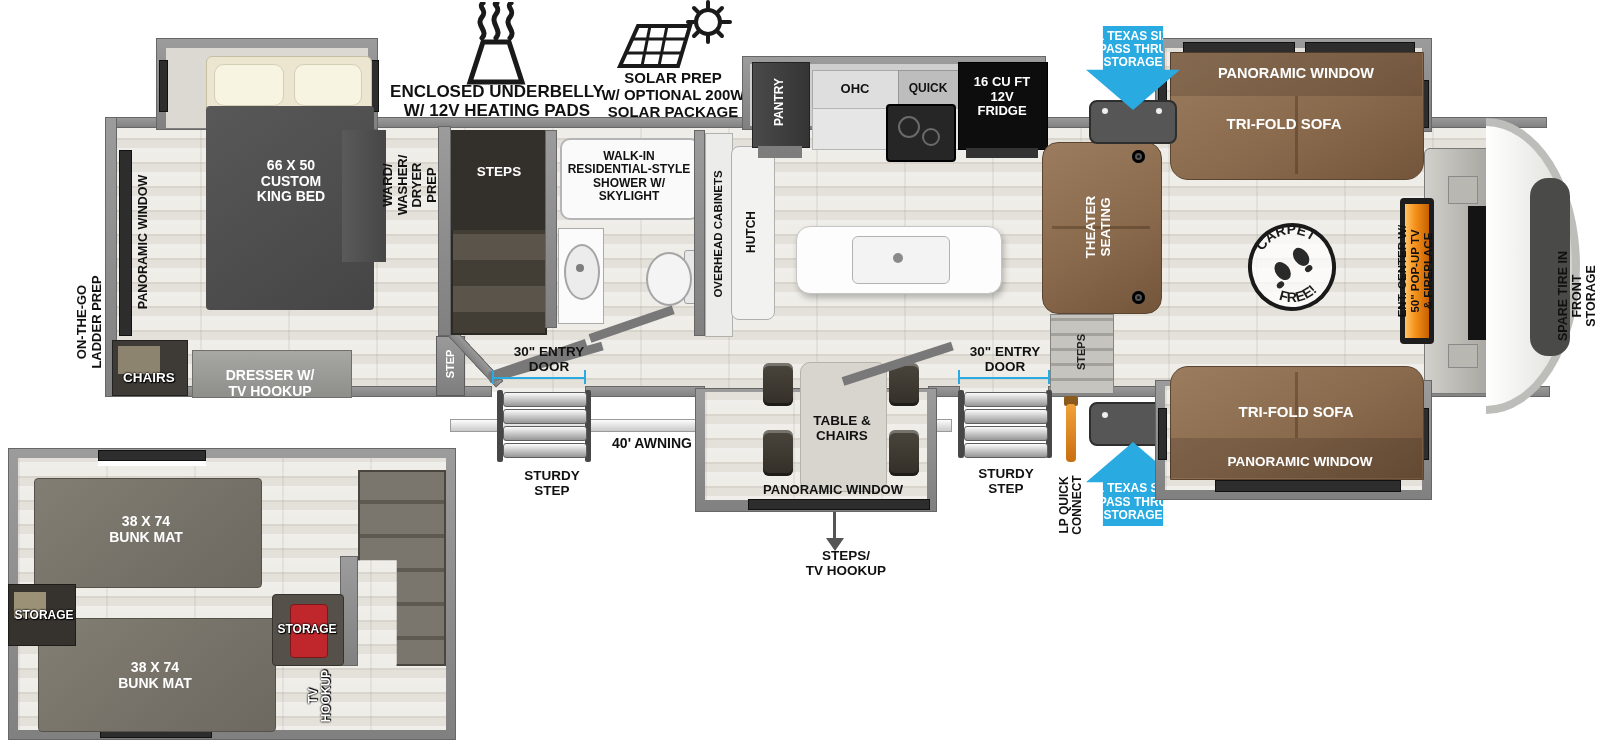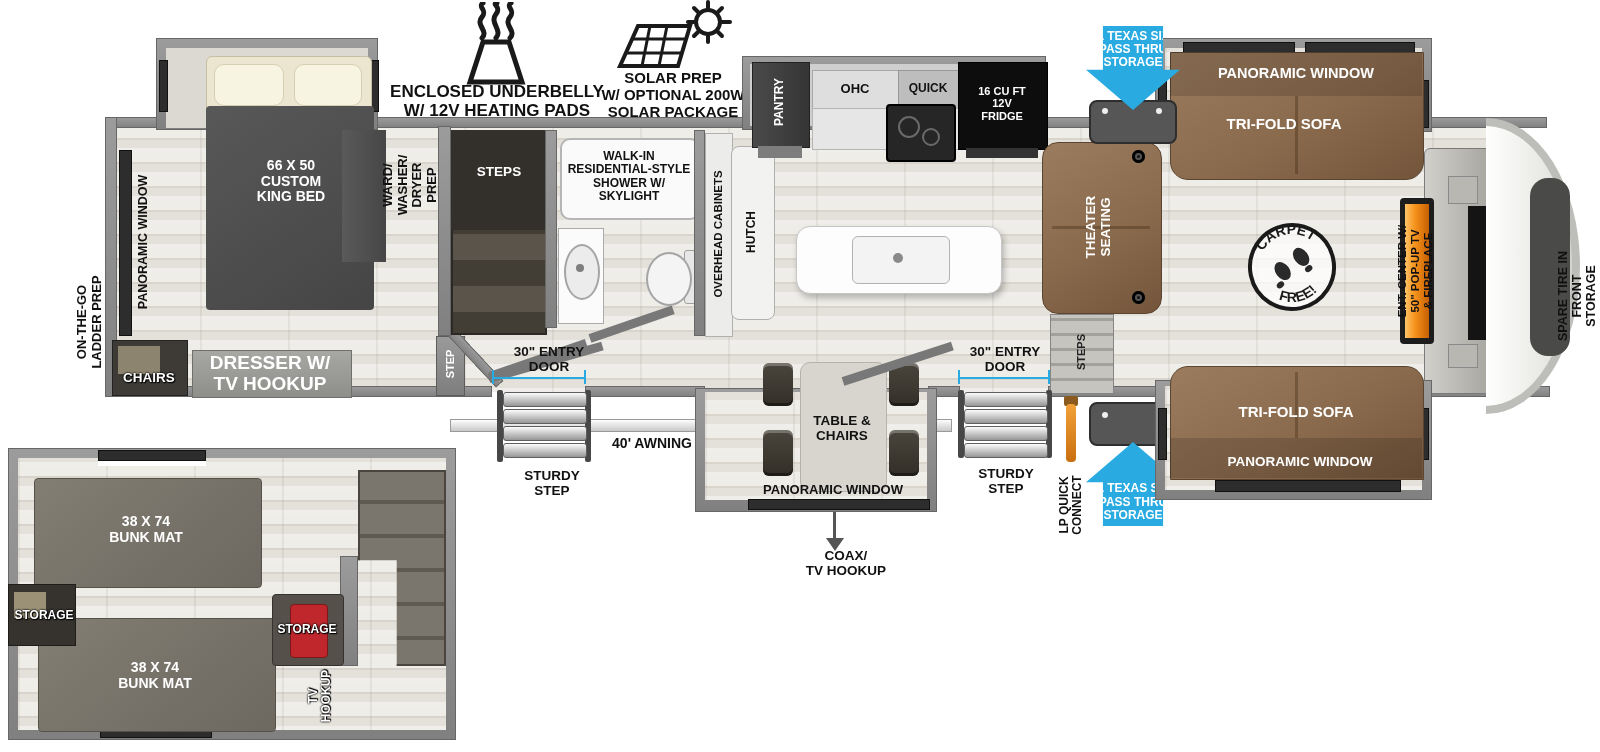--- a/index.html
+++ b/index.html
@@ -94,21 +94,21 @@
 
   <div class="abs win" style="left:119px;top:150px;width:13px;height:186px"></div>
   <div class="abs lbl vctr" style="left:143px;top:242px;font-size:12.5px">PANORAMIC WINDOW</div>
   <div class="abs lbl vctr" style="left:90px;top:322px;font-size:13px">ON-THE-GO
 LADDER PREP</div>
 
   <div class="abs" style="left:112px;top:340px;width:74px;height:54px;background:#3e3b37;border:1px solid #222"></div>
   <div class="abs" style="left:118px;top:346px;width:42px;height:28px;background:#8c846f"></div>
   <div class="abs lbl ctr w outl" style="left:149px;top:378px;font-size:13.5px">CHAIRS</div>
   <div class="abs" style="left:192px;top:350px;width:158px;height:46px;background:linear-gradient(#a7a7a4,#8e8e8b);border:1px solid #6f6f6c"></div>
-  <div class="abs lbl ctr w" style="left:270px;top:373px;font-size:19px">DRESSER W/
+  <div class="abs lbl ctr w" style="left:270px;top:384px;font-size:14px">DRESSER W/
 TV HOOKUP</div>
 
   <div class="abs" style="left:342px;top:130px;width:44px;height:132px;background:linear-gradient(90deg,#5a5a5a,#464646)"></div>
   <div class="abs lbl vctr" style="left:410px;top:185px;font-size:13px">WARD/
 WASHER/
 DRYER
 PREP</div>
 
   <div class="abs wall" style="left:438px;top:126px;width:13px;height:210px"></div>
   <div class="abs" style="left:436px;top:336px;width:27px;height:58px;background:linear-gradient(#9a9a9a,#7d7d7d);border:1px solid #5c5c5c"></div>
@@ -148,21 +148,21 @@
   <div class="abs" style="left:758px;top:146px;width:44px;height:12px;background:#7d7d7d"></div>
   <div class="abs" style="left:812px;top:70px;width:86px;height:38px;background:#dedede;border:1px solid #a8a8a8"></div>
   <div class="abs lbl ctr" style="left:855px;top:89px;font-size:13px">OHC</div>
   <div class="abs" style="left:898px;top:70px;width:60px;height:38px;background:#bdbdbd;border:1px solid #989898"></div>
   <div class="abs lbl ctr" style="left:928px;top:89px;font-size:12px">QUICK</div>
   <div class="abs" style="left:812px;top:108px;width:146px;height:40px;background:#e6e6e6;border:1px solid #b5b5b5"></div>
   <div class="abs" style="left:886px;top:104px;width:66px;height:54px;background:#262626;border:2px solid #000;border-radius:4px"></div>
   <div class="abs" style="left:898px;top:116px;width:18px;height:18px;border:2px solid #6a6a6a;border-radius:50%"></div>
   <div class="abs" style="left:922px;top:128px;width:14px;height:14px;border:2px solid #6a6a6a;border-radius:50%"></div>
   <div class="abs" style="left:958px;top:62px;width:88px;height:86px;background:#0d0d0d;border:1px solid #000"></div>
-  <div class="abs lbl ctr w" style="left:1002px;top:103px;font-size:11px">16 CU FT
+  <div class="abs lbl ctr w" style="left:1002px;top:97px;font-size:13px">16 CU FT
 12V
 FRIDGE</div>
   <div class="abs" style="left:966px;top:148px;width:72px;height:10px;background:#333"></div>
 
   <div class="abs" style="left:796px;top:226px;width:204px;height:66px;background:#fdfdfd;border:1px solid #c5c5c5;border-radius:14px;box-shadow:2px 4px 6px rgba(0,0,0,.25)"></div>
   <div class="abs" style="left:852px;top:236px;width:96px;height:46px;background:#f3f3f3;border:1px solid #b2b2b2;border-radius:6px"></div>
   <div class="abs" style="left:893px;top:253px;width:10px;height:10px;background:#8a8a8a;border-radius:50%"></div>
 
   <div class="abs sofa" style="left:1042px;top:142px;width:118px;height:170px;border-radius:16px"></div>
   <div class="abs seam" style="left:1052px;top:226px;width:98px;height:3px"></div>
@@ -262,21 +262,21 @@
   <div class="abs chair" style="left:889px;top:363px;width:30px;height:43px"></div>
   <div class="abs chair" style="left:889px;top:430px;width:30px;height:46px"></div>
   <div class="abs" style="left:800px;top:362px;width:85px;height:128px;background:#d8d5ce;border:1px solid #b5b2aa;border-radius:10px"></div>
   <div class="abs lbl ctr" style="left:842px;top:428px;font-size:13.5px">TABLE &amp;
 CHAIRS</div>
   <div class="abs lbl ctr" style="left:833px;top:490px;font-size:13px">PANORAMIC WINDOW</div>
   <div class="abs win" style="left:748px;top:499px;width:182px;height:11px"></div>
 
   <div class="abs" style="left:833px;top:512px;width:3px;height:28px;background:#555"></div>
   <div class="abs" style="left:826px;top:538px;width:0;height:0;border-left:9px solid transparent;border-right:9px solid transparent;border-top:13px solid #555"></div>
-  <div class="abs lbl ctr" style="left:846px;top:563px;font-size:13.5px">COAX/
+  <div class="abs lbl ctr" style="left:846px;top:563px;font-size:13.5px">STEPS/
 TV HOOKUP</div>
 
   <div class="abs" style="left:489px;top:374px;width:118px;height:9px;background:#787878;transform:rotate(-16deg);transform-origin:left center"></div>
   <div class="abs dim" style="left:492px;top:377px;width:94px"></div>
   <div class="abs tick" style="left:492px;top:370px"></div>
   <div class="abs tick" style="left:584px;top:370px"></div>
   <div class="abs lbl ctr" style="left:549px;top:359px;font-size:13.5px">30" ENTRY
 DOOR</div>
   <div class="abs rail" style="left:497px;top:390px;width:6px;height:72px"></div>
   <div class="abs rail" style="left:585px;top:390px;width:6px;height:72px"></div>

